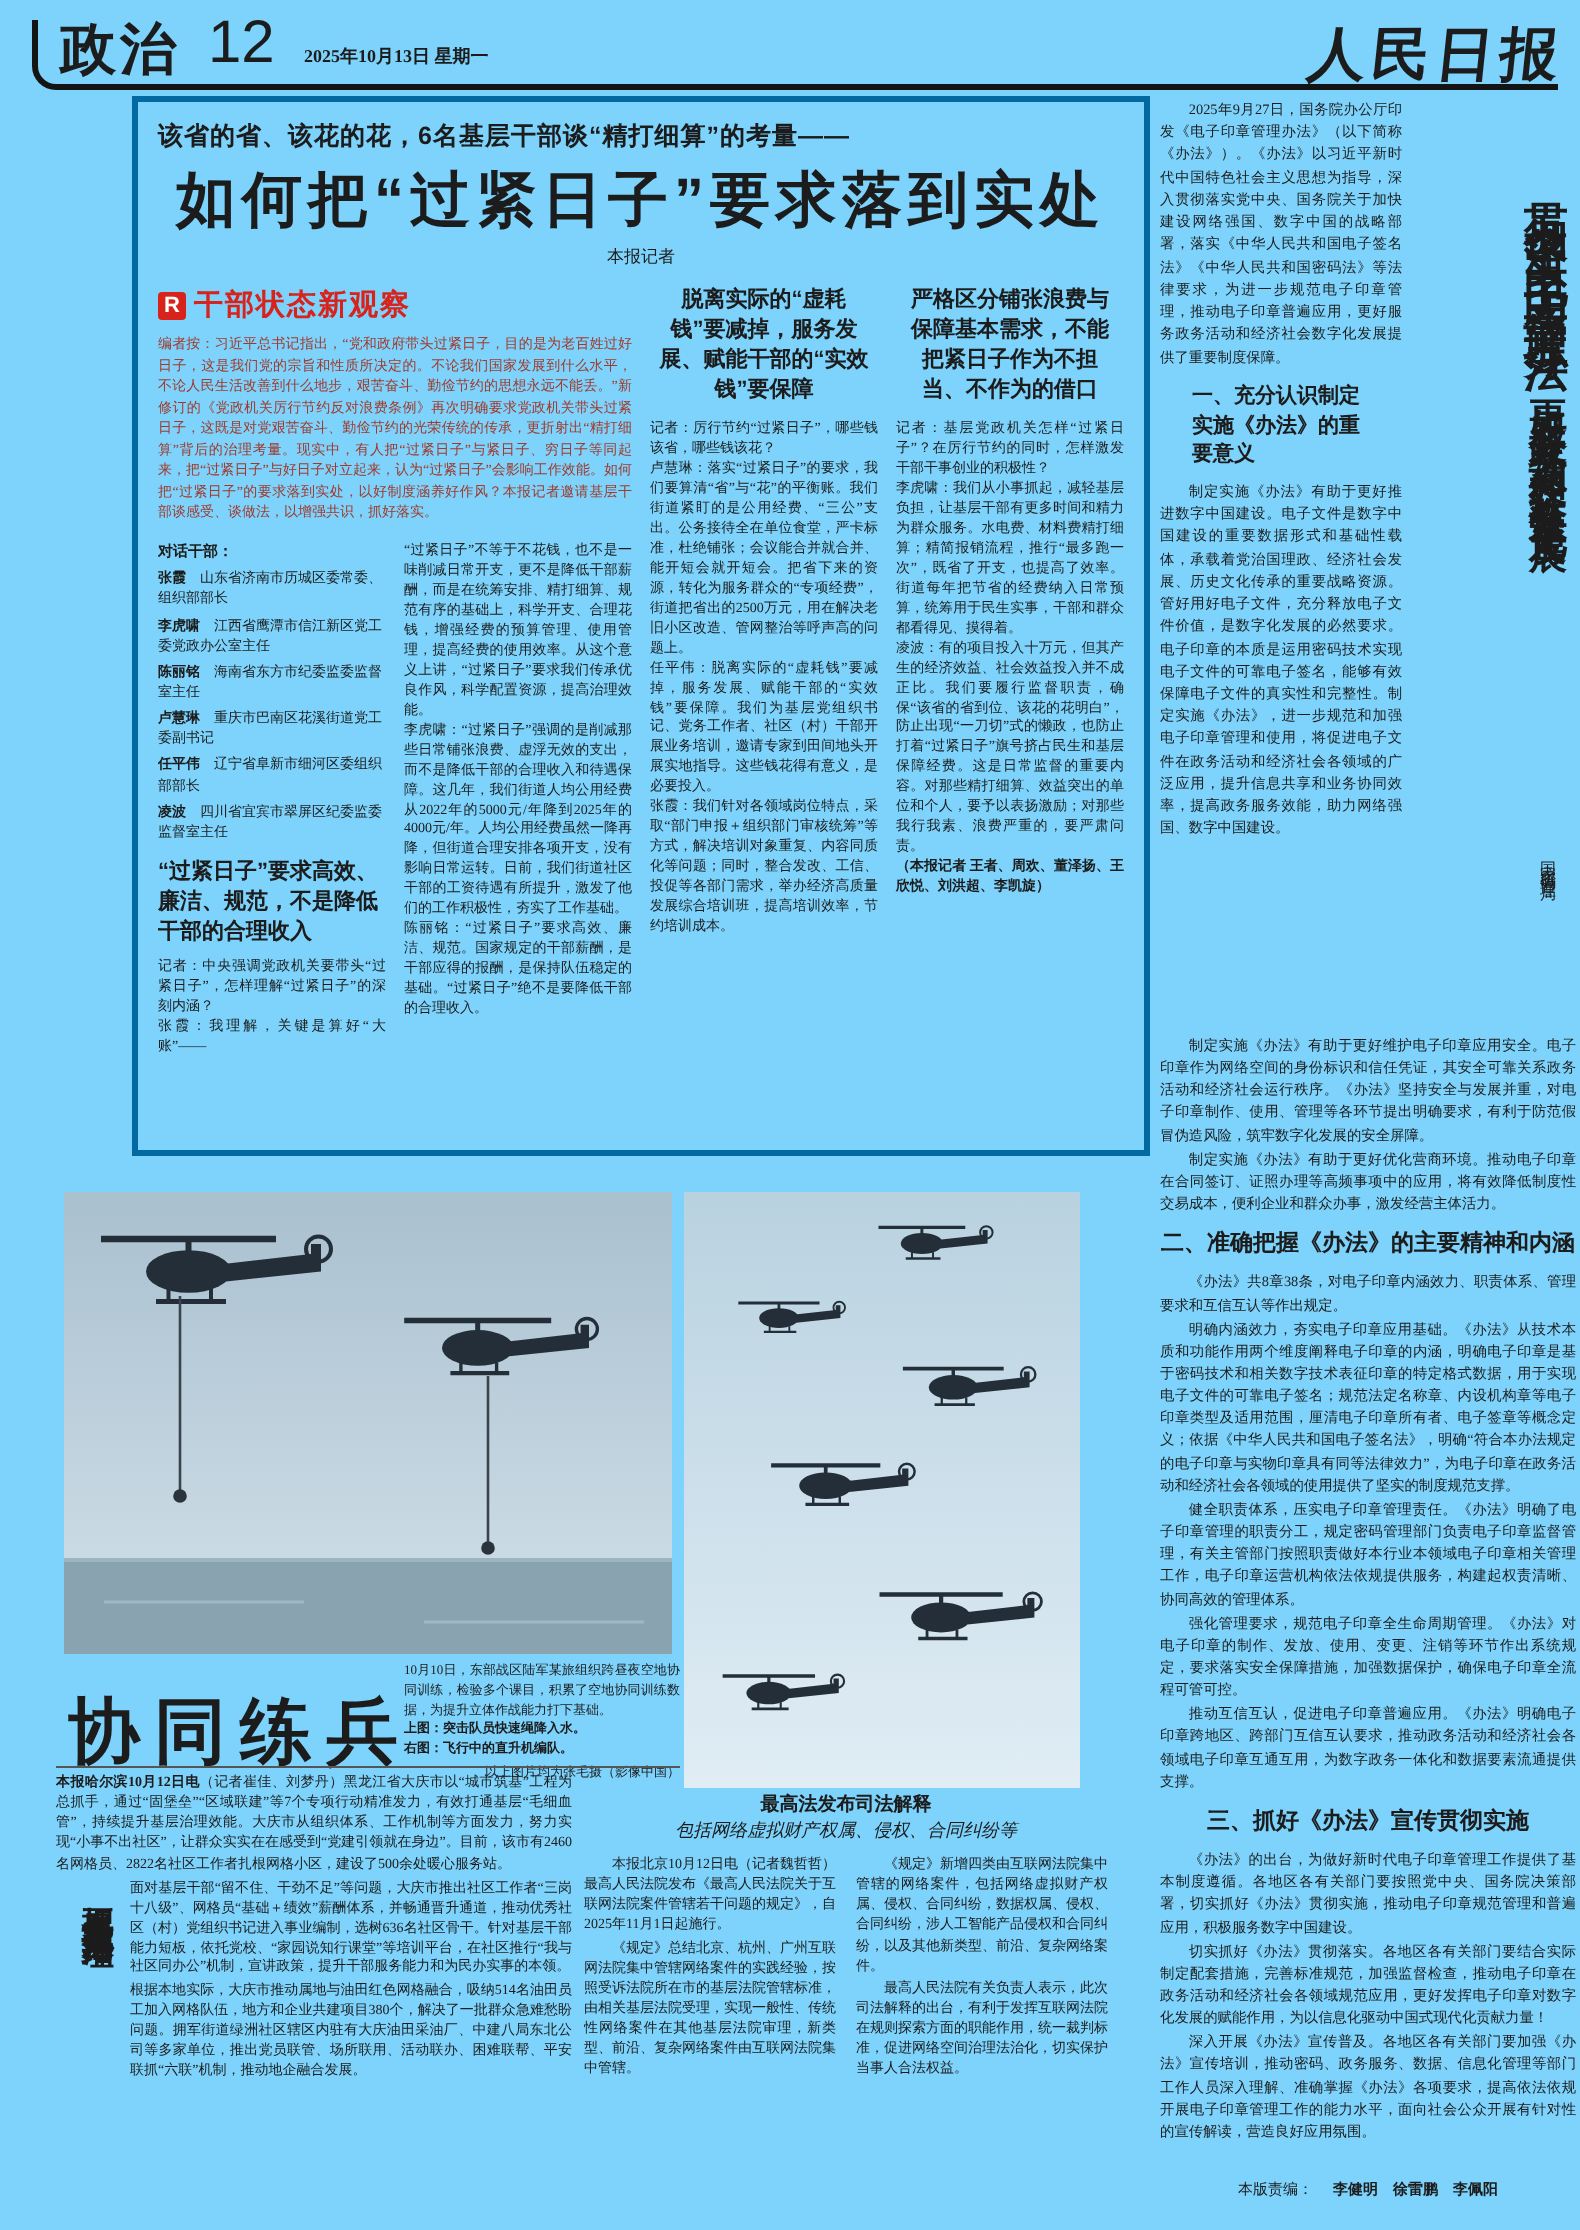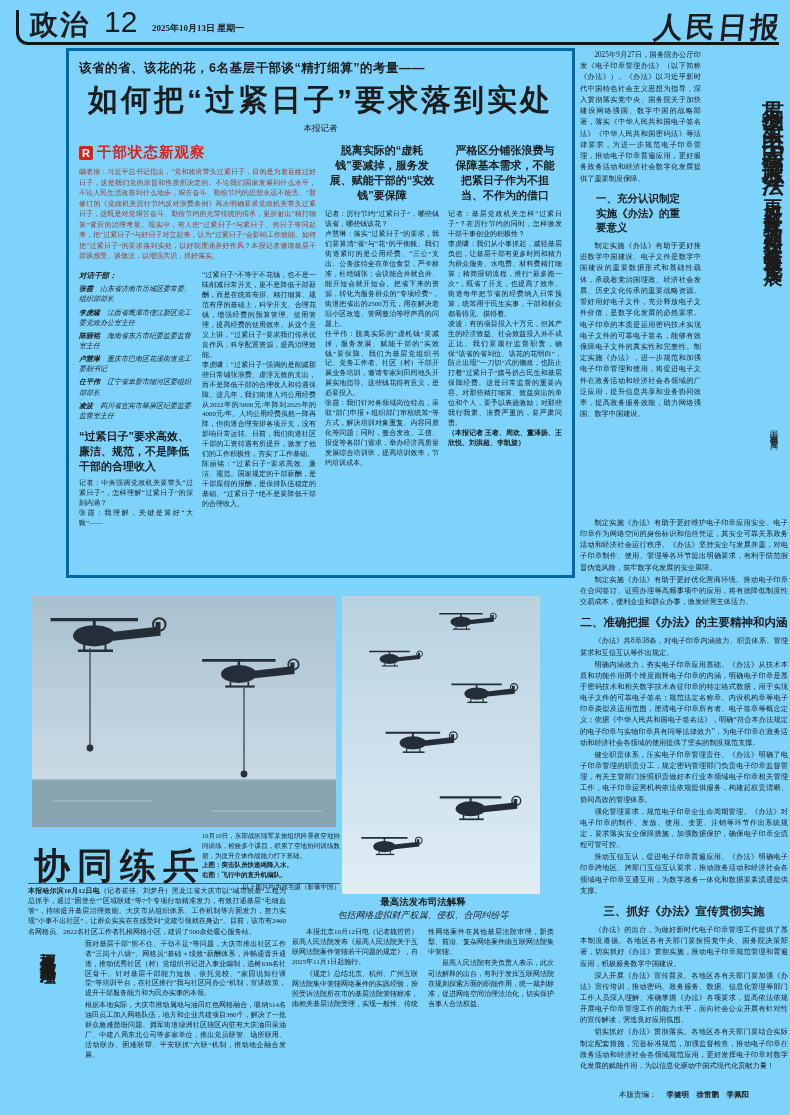--- a/index.html
+++ b/index.html
@@ -21,21 +21,21 @@
   #ma-headline{font-size:30px;font-weight:900;text-align:center;letter-spacing:3px;margin:3px 0 2px;}
   #ma-byline{font-size:8.5px;text-align:center;margin-bottom:6px;}
   #ma-grid{display:grid;grid-template-columns:repeat(4,1fr);column-gap:9px;height:398px;overflow:hidden;}
   .notezone{grid-column:1/3;}
   #badge-row{display:flex;align-items:center;gap:4px;margin:2px 0 5px;}
   #badge-r{width:14px;height:14px;background:#d8231c;color:#fff;font-weight:900;font-size:11px;
       display:flex;align-items:center;justify-content:center;border-radius:2px;}
   #badge-label{color:#d8231c;font-weight:900;font-size:14.5px;letter-spacing:1px;}
   #editor-note{font-size:7px;line-height:1.5;text-align:justify;color:#a03a2c;}
   .bodytxt{font-size:7px;line-height:1.42;text-align:justify;white-space:pre-line;}
-  #dialog-list{font-size:7px;line-height:1.45;margin-top:0;font-style:italic;}
+  #dialog-list{font-size:7px;line-height:1.45;margin-top:0;}
   #dialog-list .dlg-name{font-weight:900;}
   #dialog-list .dlg-item{margin-bottom:3px;}
   #dialog-label{font-weight:900;font-size:7.5px;margin-bottom:2px;}
   .ma-subhead{font-size:11px;font-weight:900;line-height:1.35;margin:8px 0 6px;}
   .ma-subhead.center{text-align:center;margin:2px 4px 8px;}
   #ma-credit{font-weight:700;}
   
   #right-art{position:absolute;left:580px;top:50px;width:208px;height:1036px;overflow:hidden;}
   #ra-top{display:flex;height:464px;overflow:hidden;}
   #ra-topcol{width:121px;}
@@ -60,21 +60,21 @@
   #cap-credit{text-align:right;margin-top:2px;}
   
   #div-left{position:absolute;left:28px;top:883px;width:312px;border-top:1.5px solid #555;}
   
   #bl-art{position:absolute;left:28px;top:886px;width:258px;height:226px;overflow:hidden;}
   #bl-lead{font-size:7px;line-height:1.45;text-align:justify;}
   #bl-lead .dateline{font-weight:900;}
   #bl-row{display:flex;margin-top:3px;}
   #bl-vtitle{writing-mode:vertical-rl;text-orientation:upright;font-size:16px;font-weight:900;
       letter-spacing:1.5px;width:30px;height:158px;margin-right:7px;}
-  #bl-body{flex:1;margin-left:20px;}
+  #bl-body{flex:1;}
   
   #bm-art{position:absolute;left:292px;top:896px;width:262px;height:218px;overflow:hidden;}
   #bm-kicker{text-align:center;font-size:9.5px;font-weight:900;}
   #bm-headline{text-align:center;font-size:16px;font-weight:900;letter-spacing:.5px;margin:3px 0 2px;}
   #bm-subhead{text-align:center;font-size:9px;font-style:italic;margin-bottom:5px;}
   #bm-body{column-count:2;column-gap:10px;font-size:7px;line-height:1.45;text-align:justify;height:152px;overflow:hidden;}
   #bm-body p{margin:0 0 1px;text-indent:2em;}
   .ra-wide-p{font-size:7.2px;line-height:1.55;text-align:justify;text-indent:2em;margin:0 0 1px;}
   .ph-svg{display:block;width:100%;height:100%;}
 </style>
@@ -156,22 +156,22 @@
       <p class="ra-wide-p">制定实施《办法》有助于更好维护电子印章应用安全。电子印章作为网络空间的身份标识和信任凭证，其安全可靠关系政务活动和经济社会运行秩序。《办法》坚持安全与发展并重，对电子印章制作、使用、管理等各环节提出明确要求，有利于防范假冒伪造风险，筑牢数字化发展的安全屏障。</p>
       <p class="ra-wide-p">制定实施《办法》有助于更好优化营商环境。推动电子印章在合同签订、证照办理等高频事项中的应用，将有效降低制度性交易成本，便利企业和群众办事，激发经营主体活力。</p>
       <div class="ra-head wide">二、准确把握《办法》的主要精神和内涵</div>
       <p class="ra-wide-p">《办法》共8章38条，对电子印章内涵效力、职责体系、管理要求和互信互认等作出规定。</p>
       <p class="ra-wide-p">明确内涵效力，夯实电子印章应用基础。《办法》从技术本质和功能作用两个维度阐释电子印章的内涵，明确电子印章是基于密码技术和相关数字技术表征印章的特定格式数据，用于实现电子文件的可靠电子签名；规范法定名称章、内设机构章等电子印章类型及适用范围，厘清电子印章所有者、电子签章等概念定义；依据《中华人民共和国电子签名法》，明确“符合本办法规定的电子印章与实物印章具有同等法律效力”，为电子印章在政务活动和经济社会各领域的使用提供了坚实的制度规范支撑。</p>
       <p class="ra-wide-p">健全职责体系，压实电子印章管理责任。《办法》明确了电子印章管理的职责分工，规定密码管理部门负责电子印章监督管理，有关主管部门按照职责做好本行业本领域电子印章相关管理工作，电子印章运营机构依法依规提供服务，构建起权责清晰、协同高效的管理体系。</p>
       <p class="ra-wide-p">强化管理要求，规范电子印章全生命周期管理。《办法》对电子印章的制作、发放、使用、变更、注销等环节作出系统规定，要求落实安全保障措施，加强数据保护，确保电子印章全流程可管可控。</p>
       <p class="ra-wide-p">推动互信互认，促进电子印章普遍应用。《办法》明确电子印章跨地区、跨部门互信互认要求，推动政务活动和经济社会各领域电子印章互通互用，为数字政务一体化和数据要素流通提供支撑。</p>
       <div class="ra-head wide">三、抓好《办法》宣传贯彻实施</div>
       <p class="ra-wide-p">《办法》的出台，为做好新时代电子印章管理工作提供了基本制度遵循。各地区各有关部门要按照党中央、国务院决策部署，切实抓好《办法》贯彻实施，推动电子印章规范管理和普遍应用，积极服务数字中国建设。</p>
+      <p class="ra-wide-p">切实抓好《办法》贯彻落实。各地区各有关部门要结合实际制定配套措施，完善标准规范，加强监督检查，推动电子印章在政务活动和经济社会各领域规范应用，更好发挥电子印章对数字化发展的赋能作用，为以信息化驱动中国式现代化贡献力量！</p>
       <p class="ra-wide-p">深入开展《办法》宣传普及。各地区各有关部门要加强《办法》宣传培训，推动密码、政务服务、数据、信息化管理等部门工作人员深入理解、准确掌握《办法》各项要求，提高依法依规开展电子印章管理工作的能力水平，面向社会公众开展有针对性的宣传解读，营造良好应用氛围。</p>
-      <p class="ra-wide-p">切实抓好《办法》贯彻落实。各地区各有关部门要结合实际制定配套措施，完善标准规范，加强监督检查，推动电子印章在政务活动和经济社会各领域规范应用，更好发挥电子印章对数字化发展的赋能作用，为以信息化驱动中国式现代化贡献力量！</p>
     </div>
   </div>
   <div id="ra-footer">
     <span>本版责编：</span><b>李健明　徐雷鹏　李佩阳</b>
   </div>
 
   <svg width="0" height="0" style="position:absolute">
     <defs>
       <g id="heli">
         <line x1="2" y1="6" x2="72" y2="6" stroke="#232e38" stroke-width="2.6"></line>
@@ -264,17 +264,18 @@
       </div>
     </div>
   </div>
 
   <div id="bm-art">
     <div id="bm-kicker" class="sans">最高法发布司法解释</div>
     <div id="bm-subhead">包括网络虚拟财产权属、侵权、合同纠纷等</div>
     <div id="bm-body">
       <p>本报北京10月12日电（记者魏哲哲）最高人民法院发布《最高人民法院关于互联网法院案件管辖若干问题的规定》，自2025年11月1日起施行。</p>
       <p>《规定》总结北京、杭州、广州互联网法院集中管辖网络案件的实践经验，按照受诉法院所在市的基层法院管辖标准，由相关基层法院受理，实现一般性、传统性网络案件在其他基层法院审理，新类型、前沿、复杂网络案件由互联网法院集中管辖。</p>
+      <p>《规定》新增四类由互联网法院集中管辖的网络案件，包括网络虚拟财产权属、侵权、合同纠纷，数据权属、侵权、合同纠纷，涉人工智能产品侵权和合同纠纷，以及其他新类型、前沿、复杂网络案件。</p>
       <p>最高人民法院有关负责人表示，此次司法解释的出台，有利于发挥互联网法院在规则探索方面的职能作用，统一裁判标准，促进网络空间治理法治化，切实保护当事人合法权益。</p>
     </div>
   </div>
 
 </div>
 
 </body></html>

